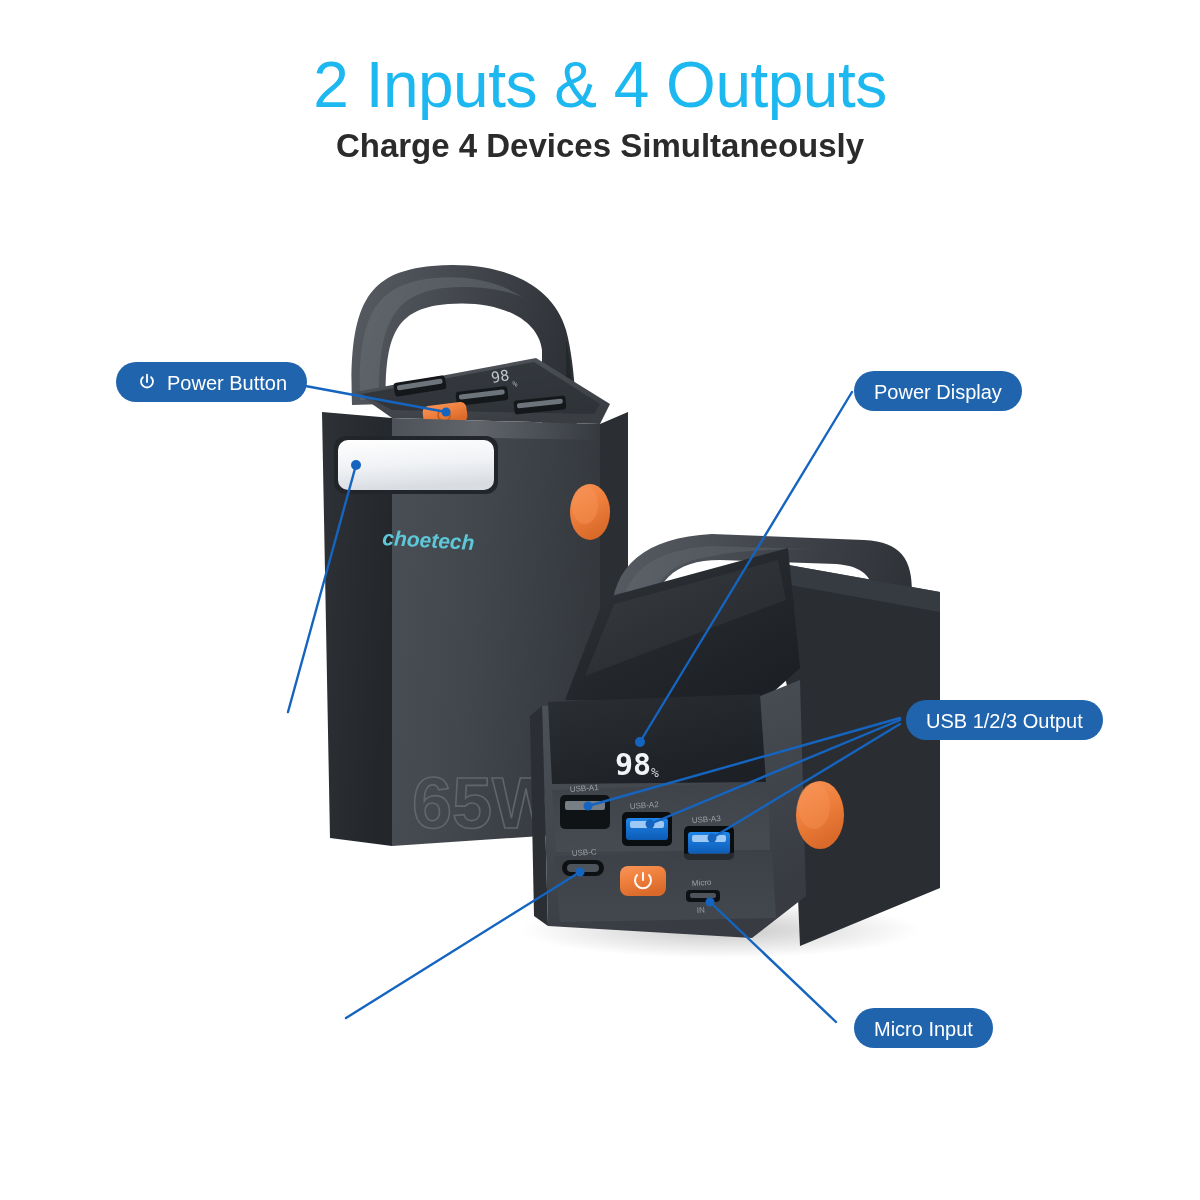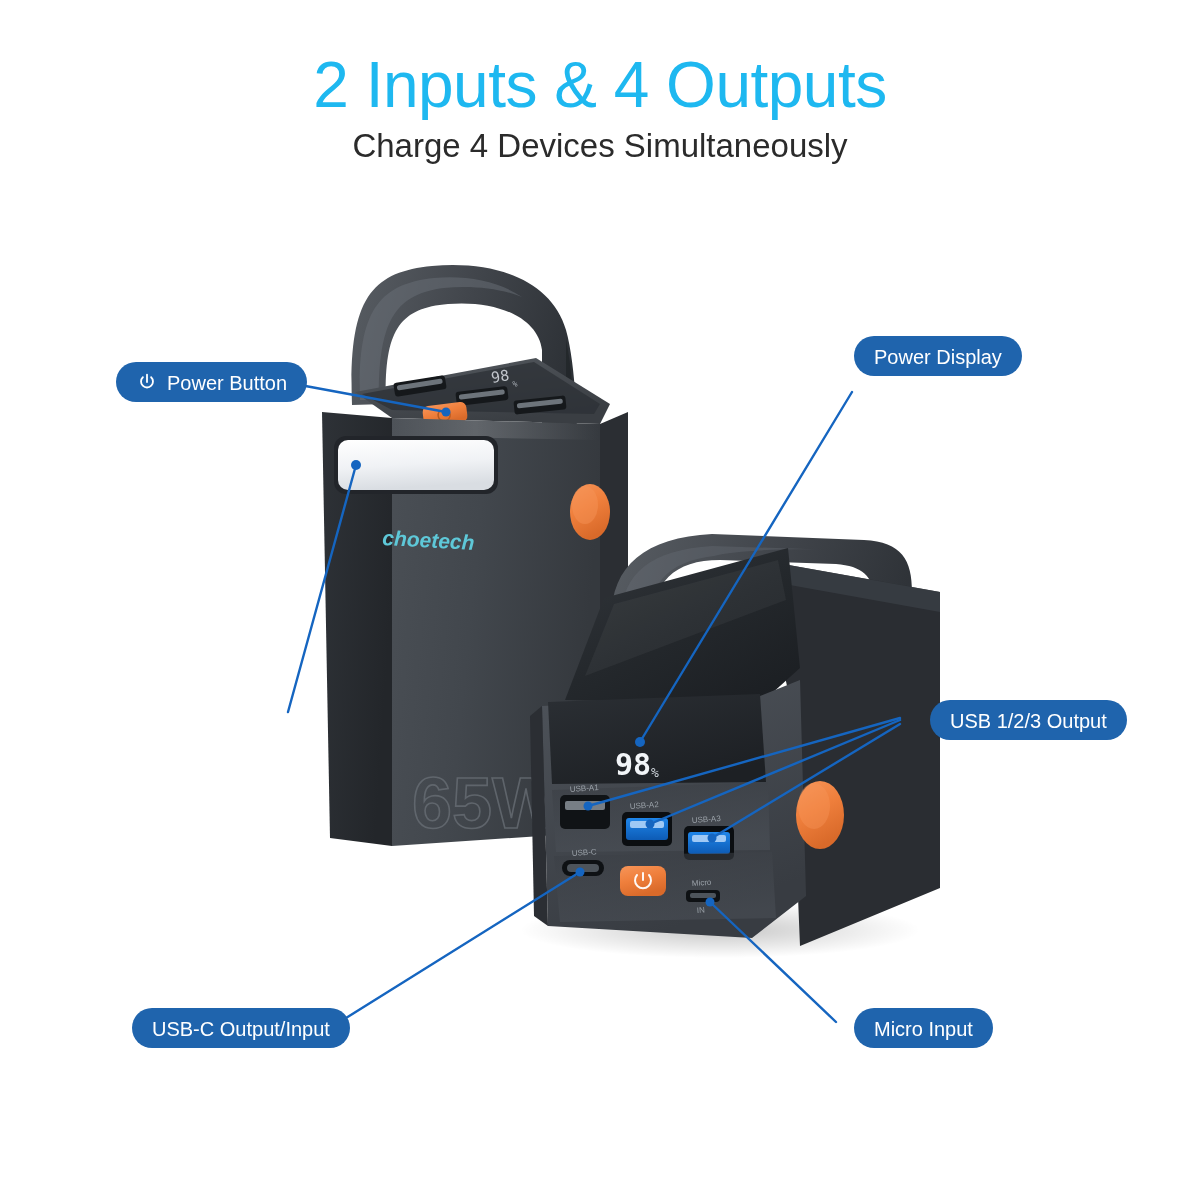--- a/index.html
+++ b/index.html
@@ -38,21 +38,21 @@
     color: #1eb8f0;
     line-height: 1.05;
   }
   .subtitle {
     position: absolute;
     left: 0;
     top: 126px;
     width: 1200px;
     text-align: center;
     font-size: 33px;
-    font-weight: 400;
+    font-weight: 700;
     color: #2b2b2b;
     line-height: 1.2;
   }
 
   
   #art {
     position: absolute;
     left: 0;
     top: 0;
     width: 1200px;
@@ -75,22 +75,22 @@
     white-space: nowrap;
     box-sizing: border-box;
     z-index: 6;
   }
   .pill .pill-label { line-height: 1; position: relative; top: 1px; }
   .pill .pill-icon { display: flex; width: 22px; height: 22px; }
 
   .pill-power-button   { left: 116px; top: 362px; }
   .pill-led            { left: 104px; top: 692px; }
   .pill-usbc           { left: 132px; top: 1008px; }
-  .pill-power-display  { left: 854px; top: 336px; }
-  .pill-usb123         { left: 930px; top: 700px; }
+  .pill-power-display  { left: 854px; top: 371px; }
+  .pill-usb123         { left: 906px; top: 700px; }
   .pill-micro          { left: 854px; top: 1008px; }
 </style>
 </head>
 <body>
 
 <div id="stage">
 
   <div class="title">2 Inputs &amp; 4 Outputs</div>
 
   <div class="subtitle">Charge 4 Devices Simultaneously</div>
@@ -352,23 +352,20 @@
     <span class="pill-icon">
       <svg viewBox="0 0 24 24" width="22" height="22" fill="none" stroke="#ffffff" stroke-width="2" stroke-linecap="round">
         <path d="M12 4 v8"></path>
         <path d="M7.5 6.8 a6.5 6.5 0 1 0 9 0"></path>
       </svg>
     </span>
     <span class="pill-label">Power Button</span>
   </div>
 
 
-  <div class="pill pill-usbc">
-    <span class="pill-label">USB-C Output/Input</span>
-  </div>
 
   <div class="pill pill-power-display">
     <span class="pill-label">Power Display</span>
   </div>
 
   <div class="pill pill-usb123">
     <span class="pill-label">USB 1/2/3 Output</span>
   </div>
 
   <div class="pill pill-micro">

